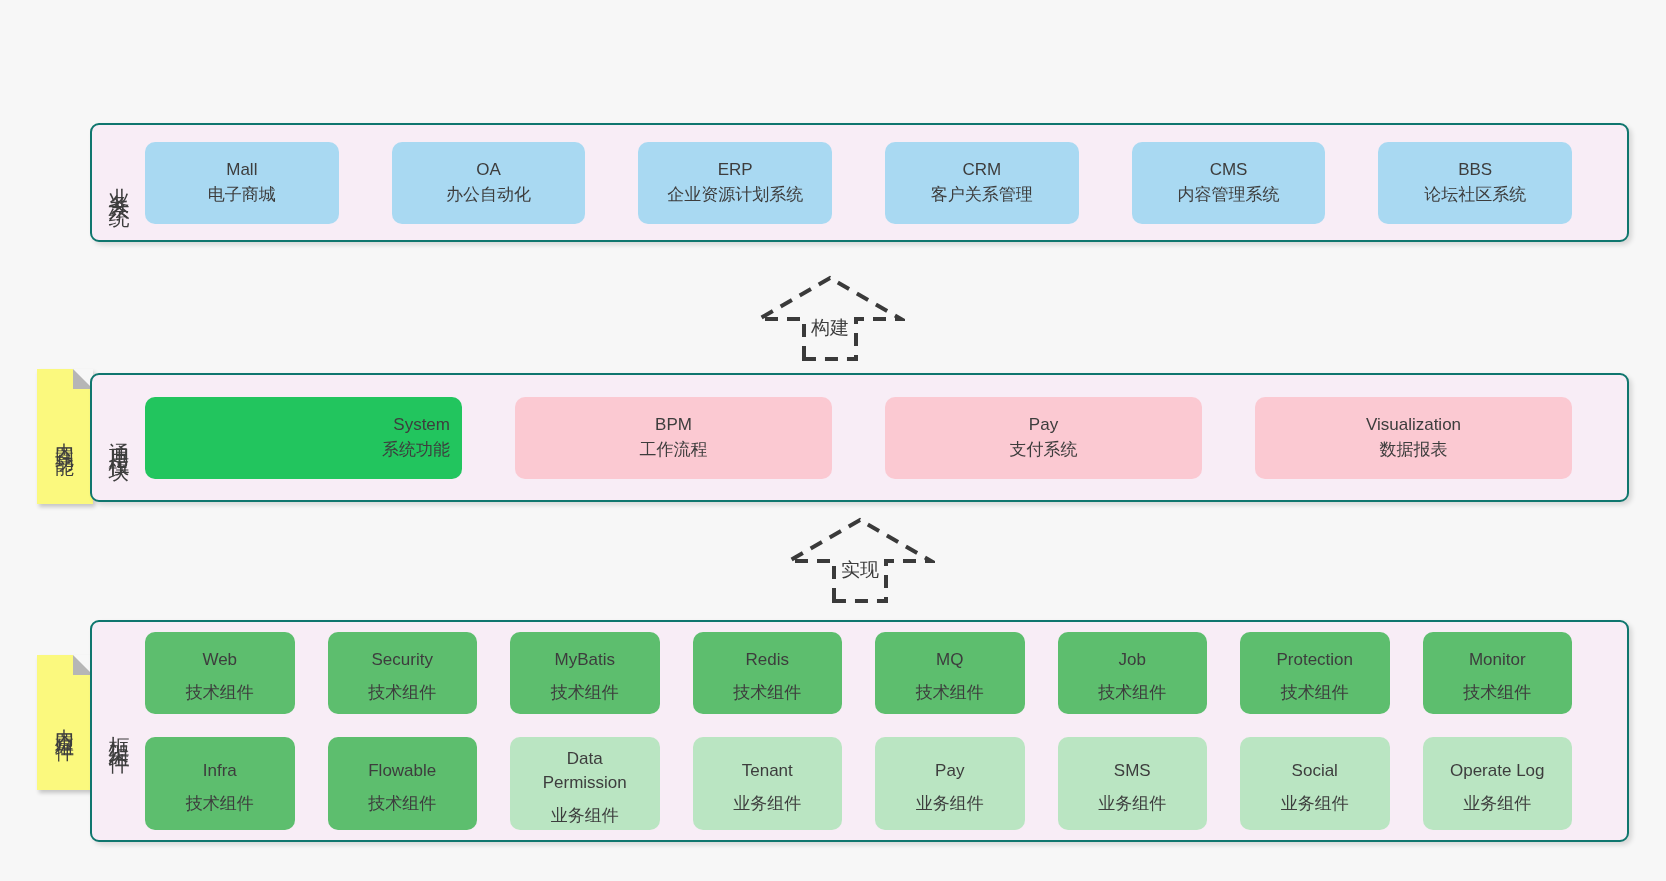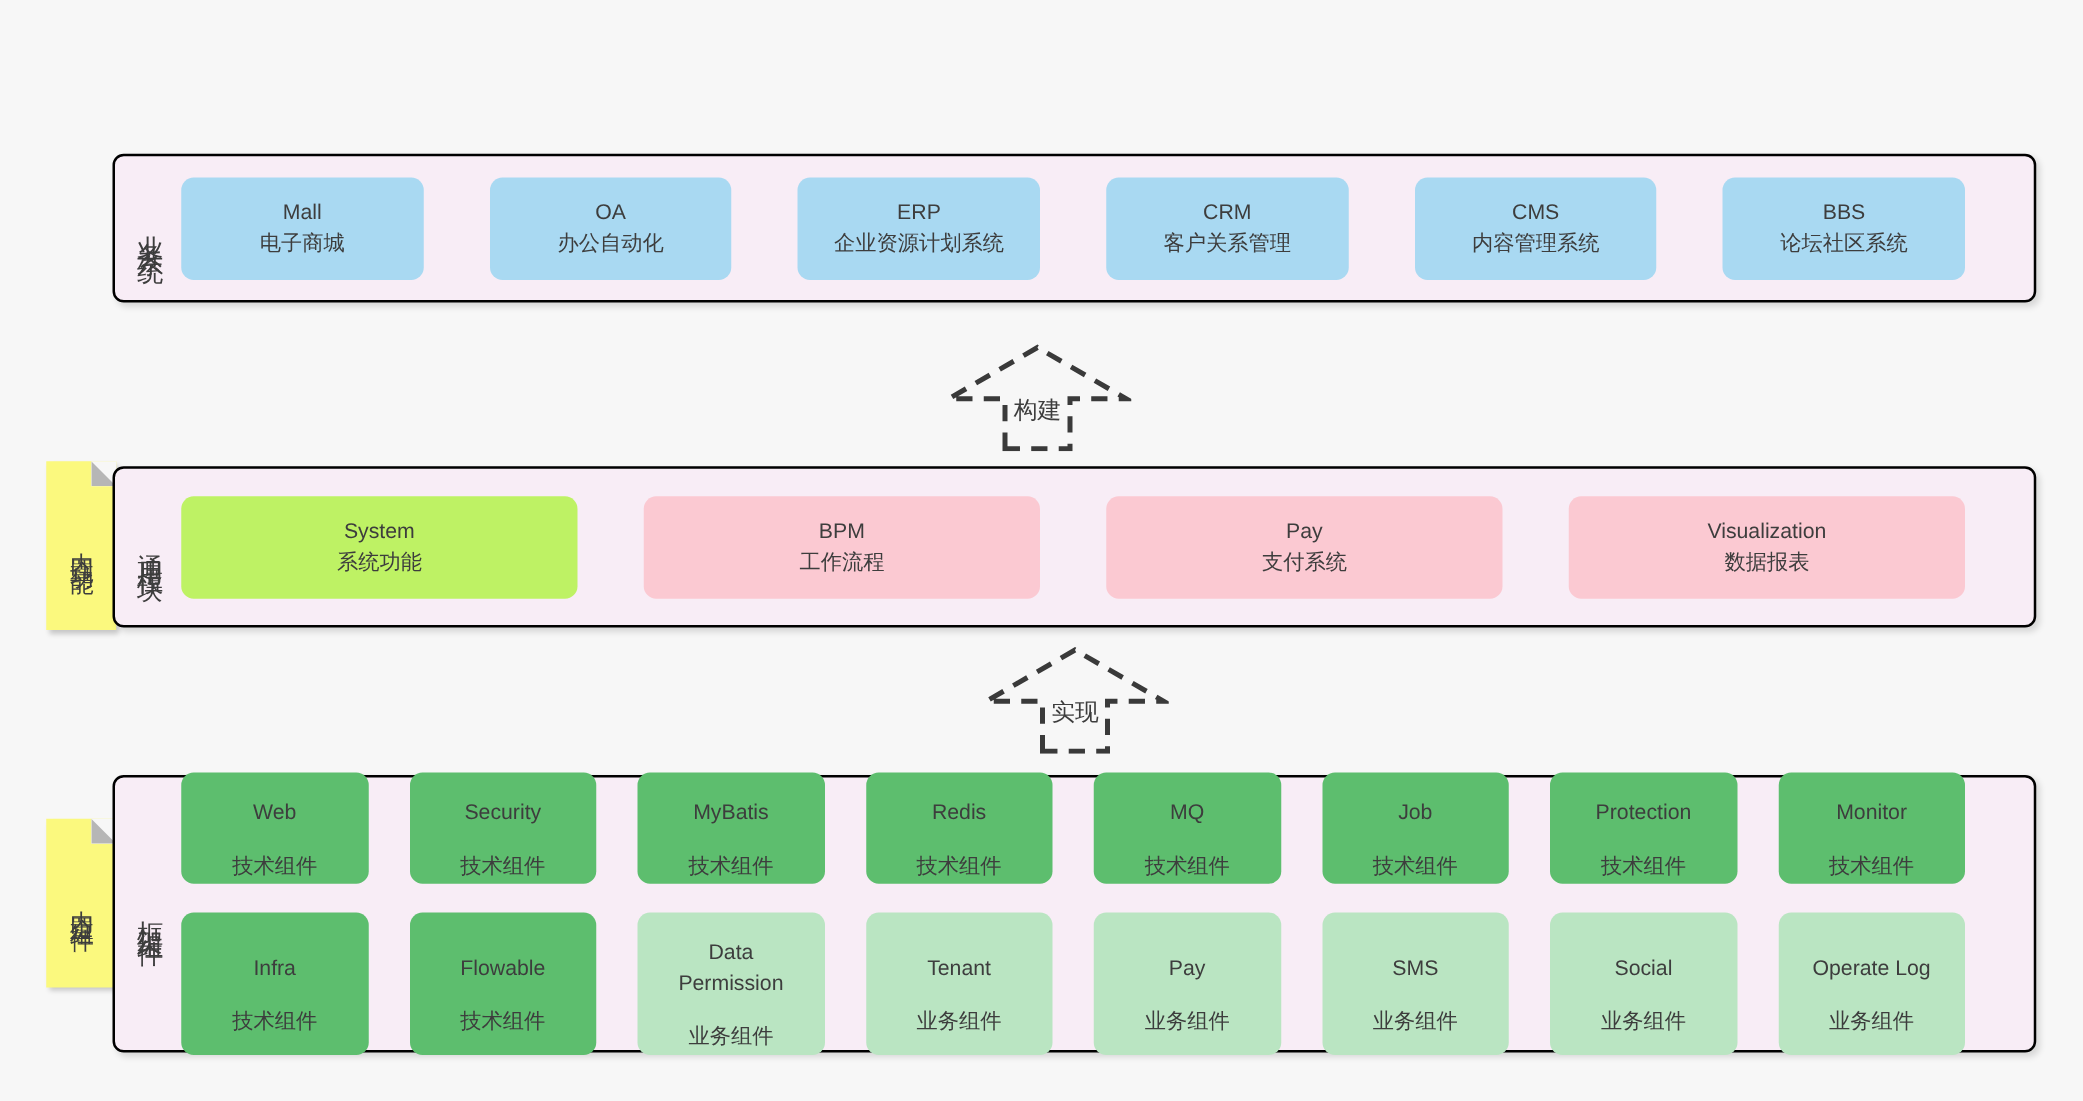--- a/index.html
+++ b/index.html
@@ -4,43 +4,43 @@
 <style>
   html,body{margin:0;padding:0;}
   body{
     width:1666px;height:881px;position:relative;overflow:hidden;
     background:#f7f7f7;
     font-family:"Liberation Sans","DejaVu Sans",sans-serif;
     color:#3d3d3d;
   }
   .layer{
     position:absolute;left:90px;width:1539px;box-sizing:border-box;
-    background:#f8edf6;border:2px solid #000000;border-radius:9px;
+    background:#f8edf6;border:2px solid #0f766e;border-radius:9px;
     box-shadow:3px 3px 5px rgba(0,0,0,.13);
     display:flex;align-items:stretch;z-index:2;
   }
   .layer-label{
     writing-mode:vertical-rl;text-orientation:upright;
     font-size:21px;letter-spacing:6px;line-height:1;
     display:flex;align-items:center;justify-content:center;
     padding:0 15px 0 17px;white-space:nowrap;
   }
   .row6{flex:1;display:flex;align-items:center;gap:53px;padding-right:55px;}
   .row6 .box{flex:1;height:82px;}
   .grid8{flex:1;display:flex;flex-direction:column;justify-content:center;gap:23px;padding:18px 55px 18px 0;}
   .row8{display:flex;gap:33px;}
   .row8 .box{flex:1;min-height:82px;}
-  .grid8 .t{max-width:112px;margin:18px auto;}
+  .grid8 .t{max-width:112px;margin:8px auto;}
   .box{
     border-radius:10px;display:flex;flex-direction:column;justify-content:center;
     text-align:center;font-size:17px;line-height:1.45;padding:2px 12px;box-sizing:border-box;
   }
   .box .t,.box .s{display:block;}
   .blue{background:#a9d9f2;}
-  .red{background:#bef264;}
+  .red{background:#22c55e;text-align:right;}
   .pink{background:#fbc9d2;}
   .green{background:#5dbe6e;}
   .green-light{background:#bae5c2;}
   .sticky{
     position:absolute;left:37px;width:56px;height:135px;z-index:1;
     background:#fbf97e;box-shadow:2px 3px 4px rgba(0,0,0,.2);
   }
   .sticky-label{
     position:absolute;inset:0;
     writing-mode:vertical-rl;text-orientation:upright;

